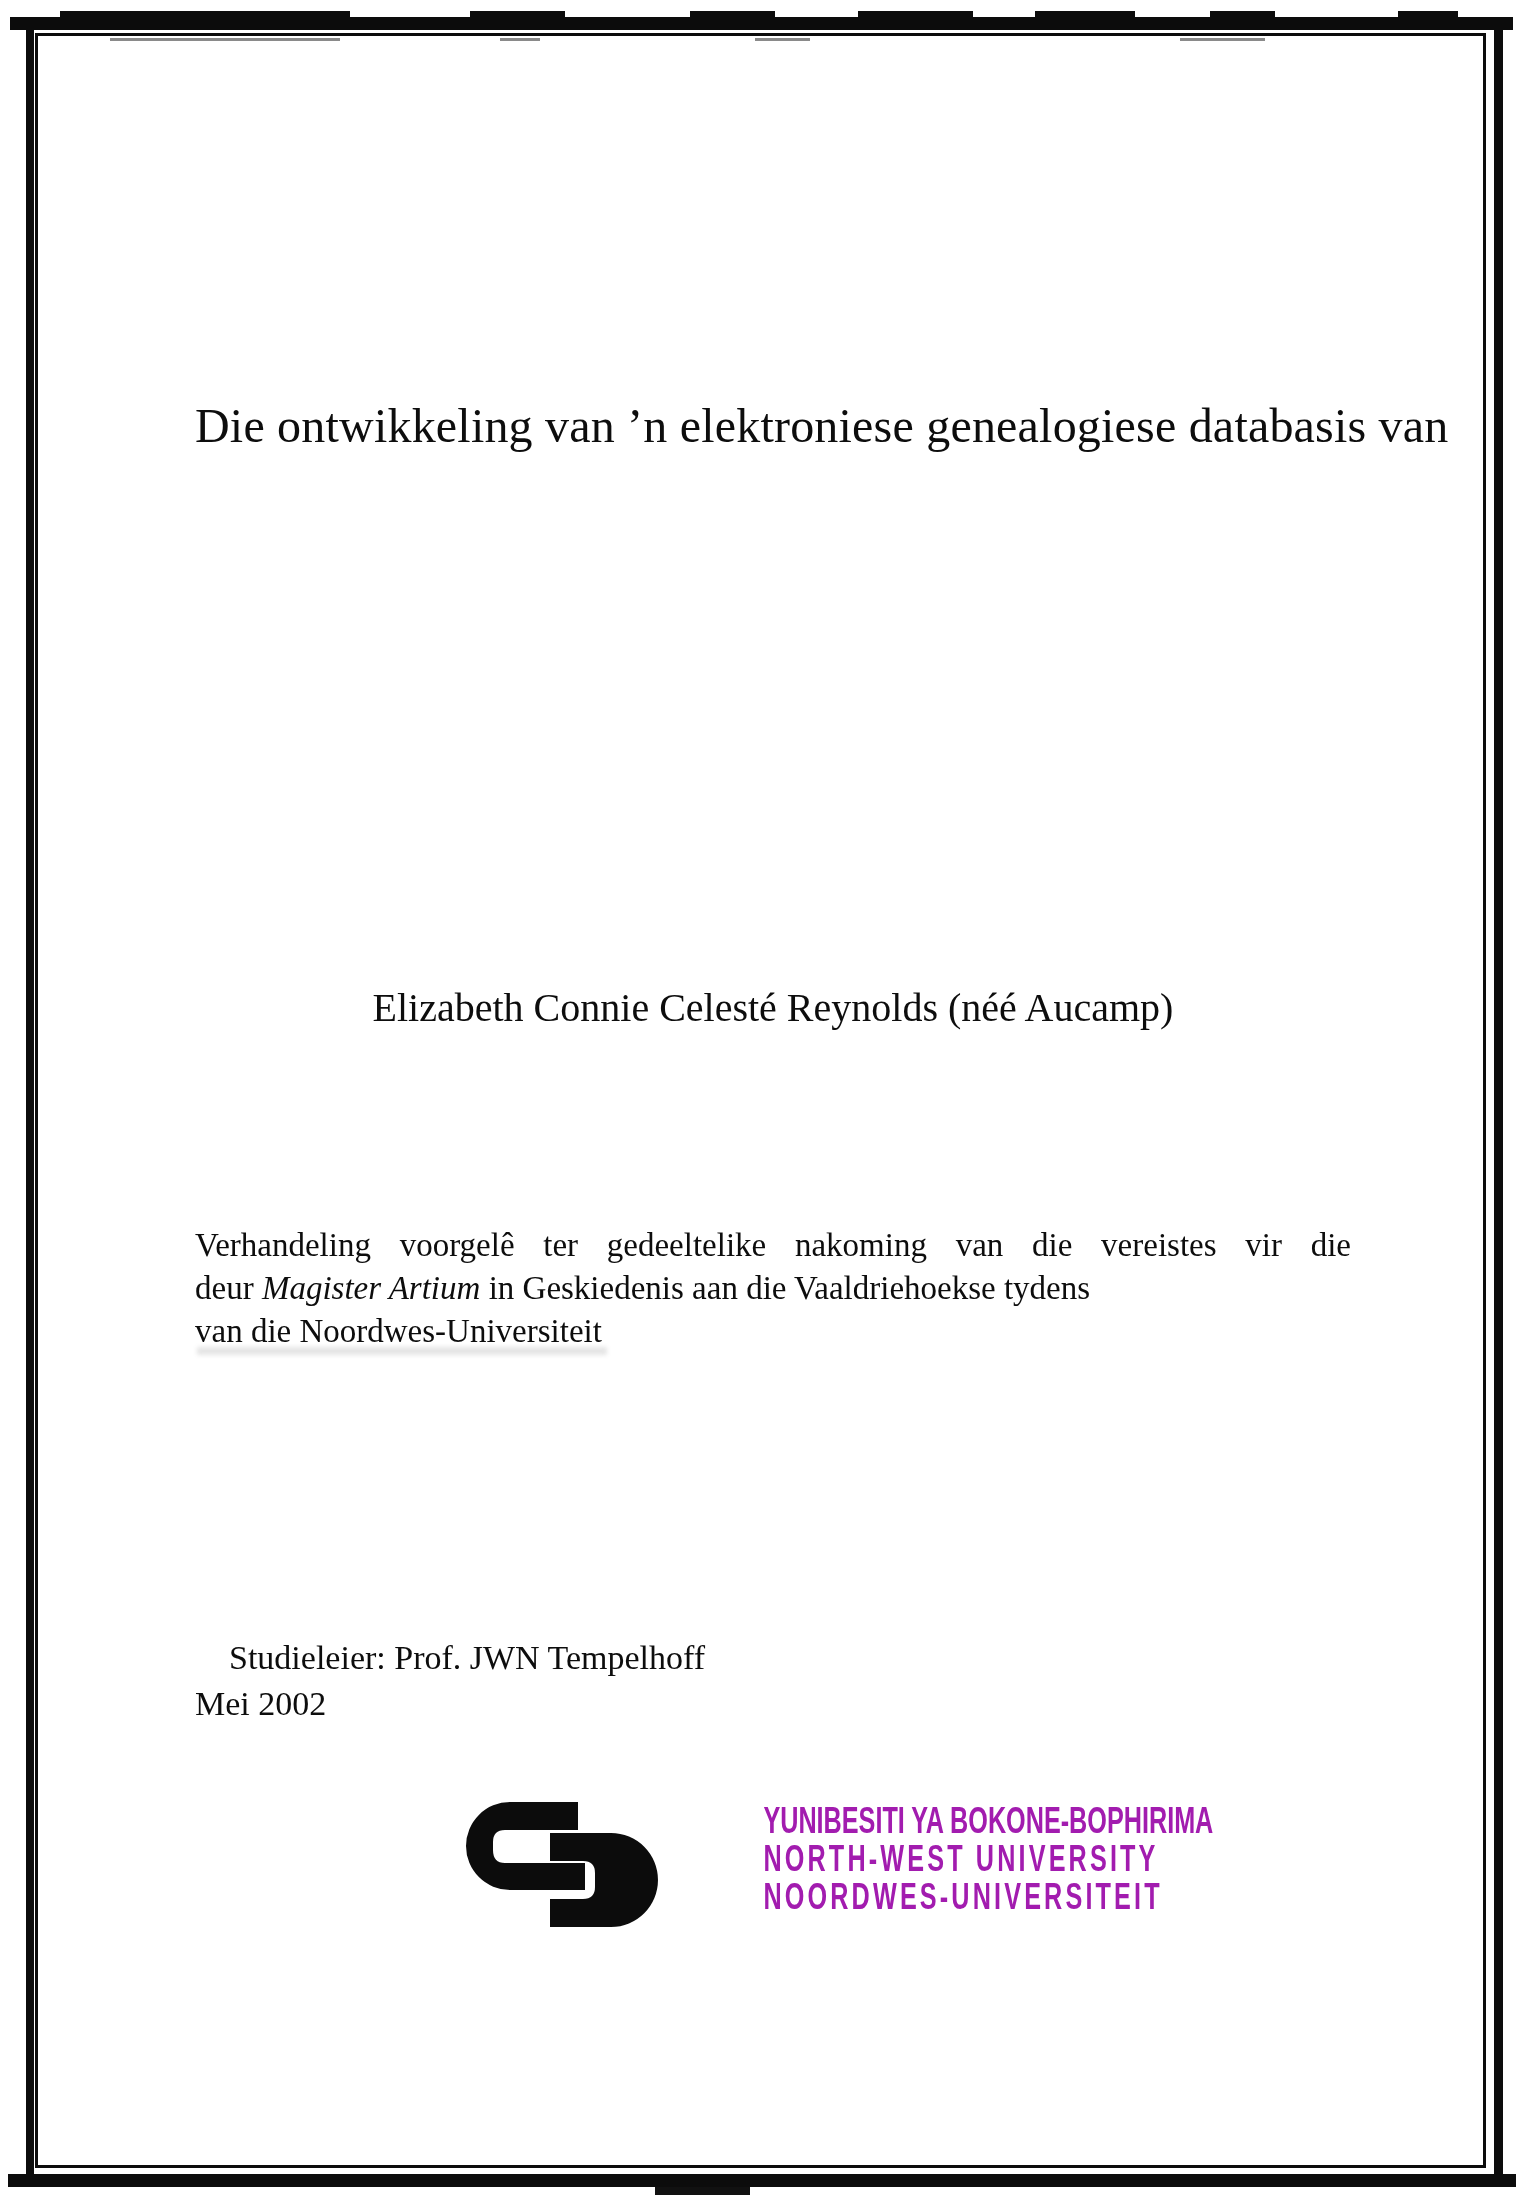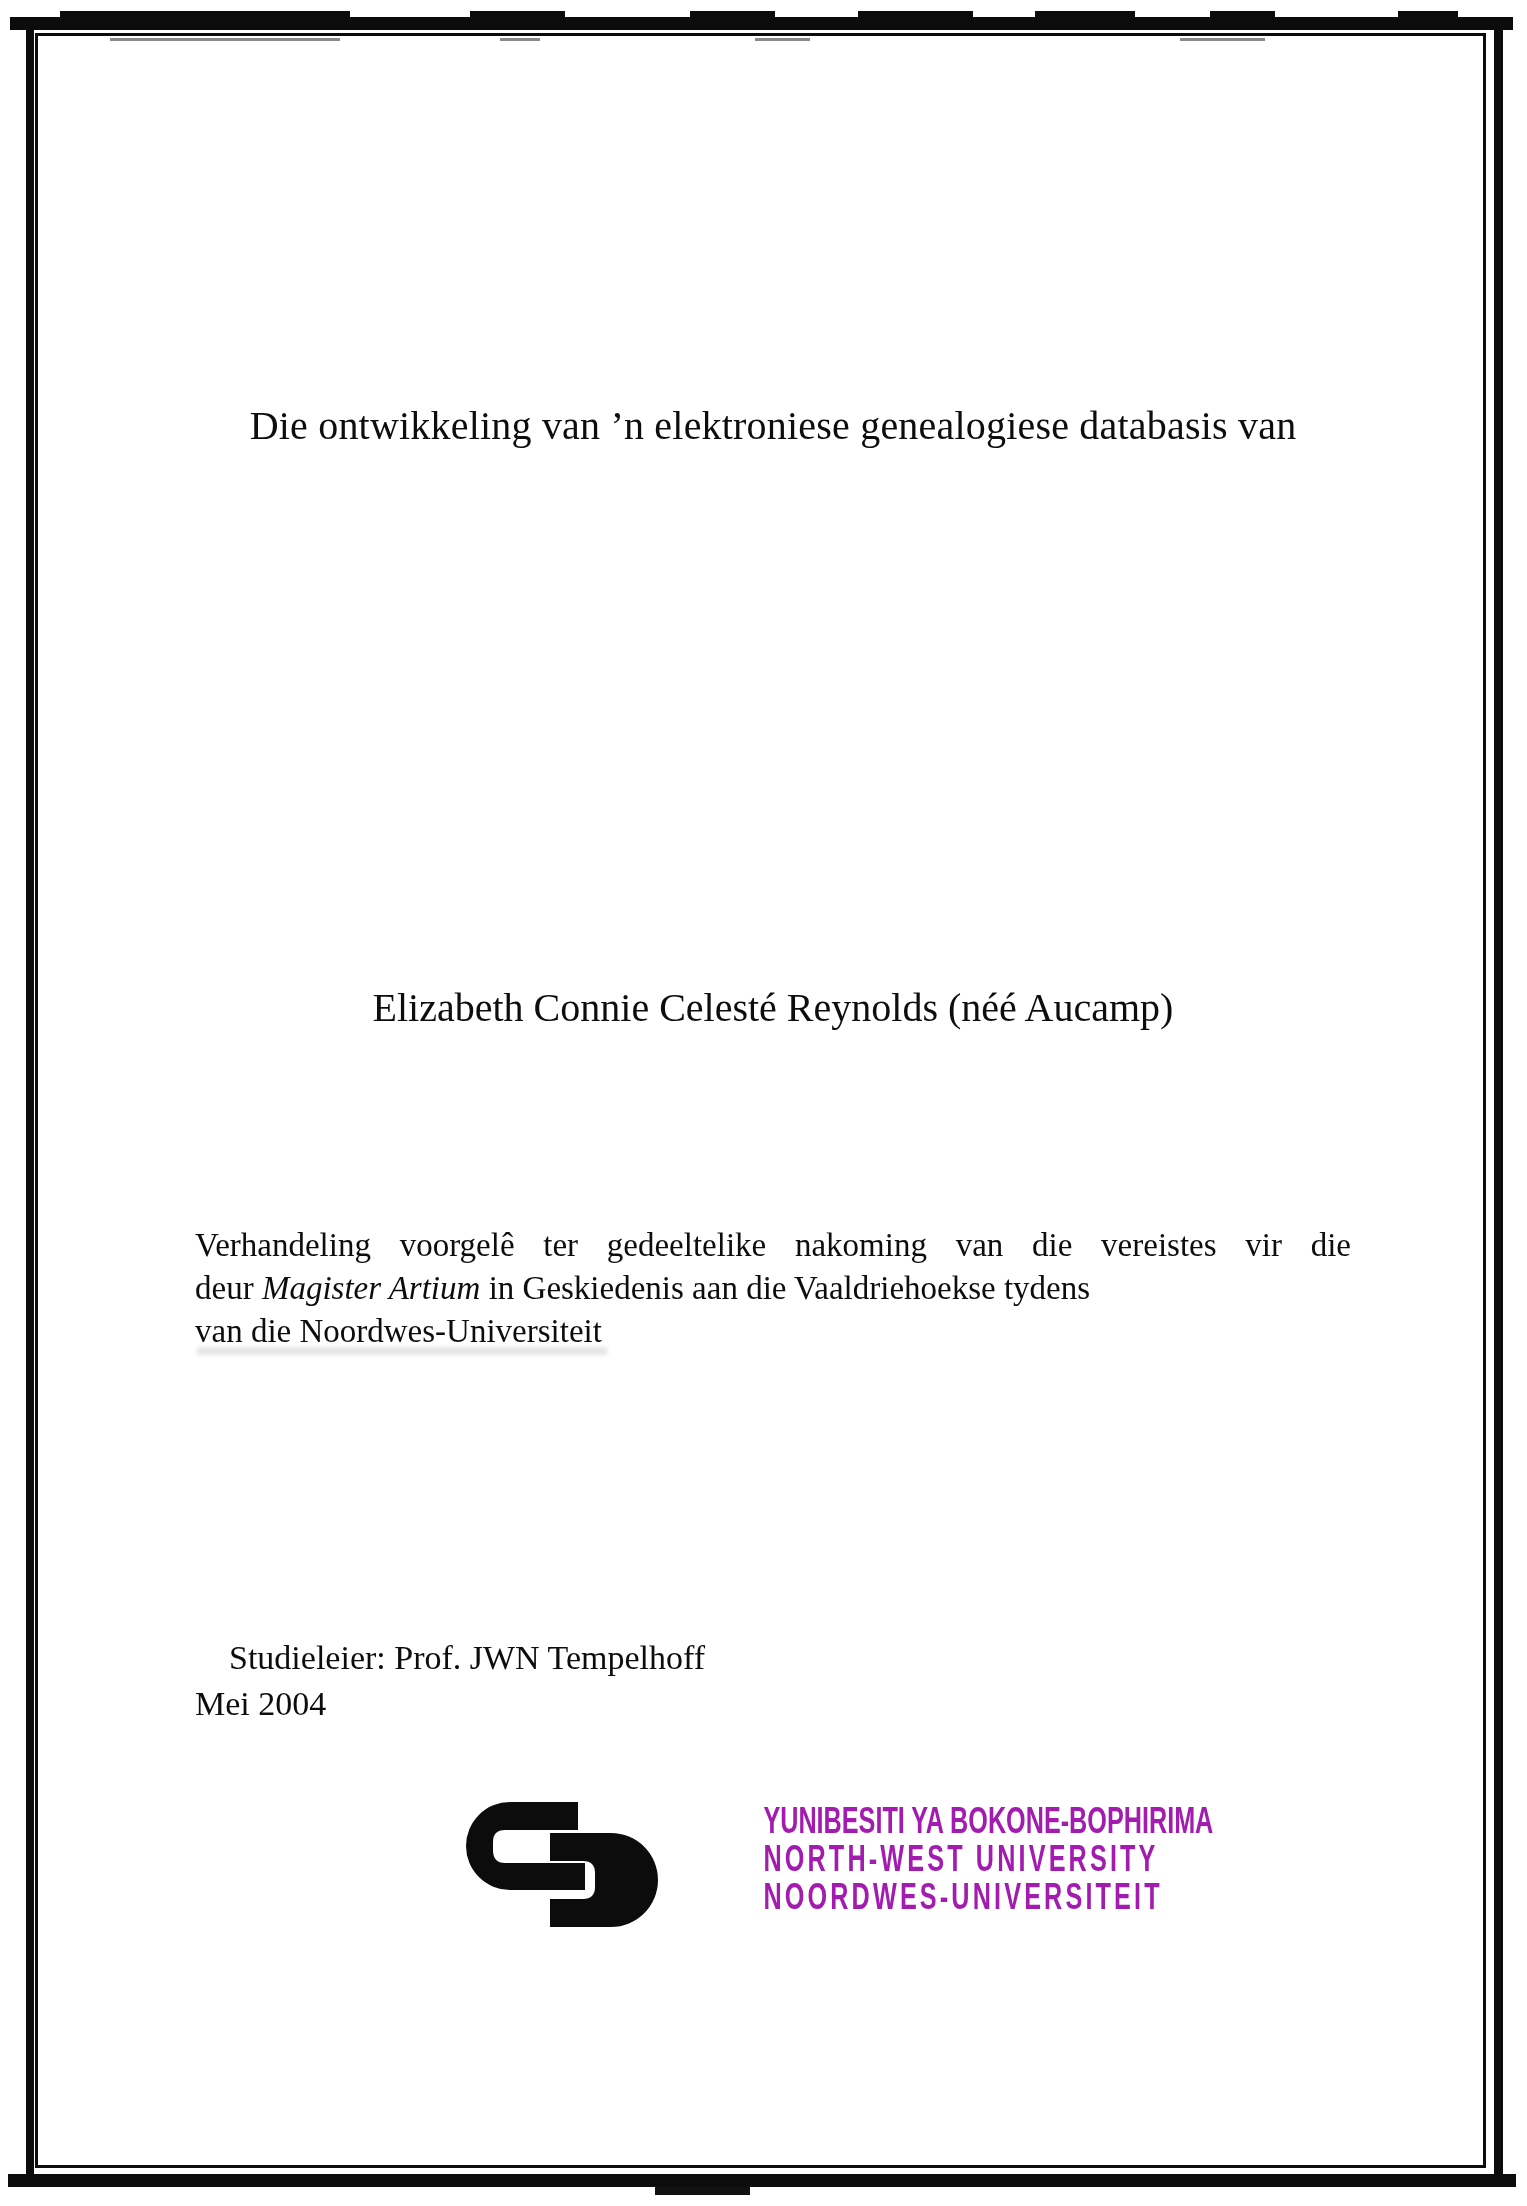--- a/index.html
+++ b/index.html
@@ -40,21 +40,21 @@
     left: 197px; top: 1347px; width: 410px; height: 8px;
     background: #8a8a8a; opacity: 0.22; filter: blur(2px);
   }
 
   
   .centered-block {
     left: 195px; width: 1156px;
     text-align: center;
   }
   .title-line {
-    font-size: 40px;
+    font-size: 48px;
     line-height: 50px;
     letter-spacing: 0.2px;
     white-space: nowrap;
   }
   .title-1 { top: 401px; }
   .title-2 { top: 486px; }
   .byline {
     top: 806px;
     font-size: 34px;
     line-height: 40px;
@@ -132,21 +132,21 @@
 
   <div class="abs centered-block author">Elizabeth Connie Celesté Reynolds (néé Aucamp)</div>
 
   <div class="abs statement">
     <div class="just">Verhandeling voorgelê ter gedeeltelike nakoming van die vereistes vir die</div>
     <div><span>deur </span><span class="ital">Magister Artium</span><span> in Geskiedenis aan die Vaaldriehoekse tydens</span></div>
     <div>van die Noordwes-Universiteit</div>
   </div>
 
   <div class="abs supervisor-line sup-1">Studieleier: Prof. JWN Tempelhoff</div>
-  <div class="abs supervisor-line sup-2">Mei 2004</div>
+  <div class="abs supervisor-line sup-2">Mei 2002</div>
 
   <div class="abs logo-mark">
     <svg width="193" height="125" viewBox="0 0 193 125" xmlns="http://www.w3.org/2000/svg">
       <path fill="#0c0c0c" d="M113,0 L45,0 A44,44 0 0 0 45,88 L120,88 L120,61 L40,61
                Q28,61 28,48 L28,40 Q28,28 40,28 L113,28 Z"></path>
       <path fill="#0c0c0c" d="M85,31 L146,31 A47,47 0 0 1 146,125 L85,125 L85,97 L118,97
                Q130,97 130,85 L130,71 Q130,59 118,59 L85,59 Z"></path>
     </svg>
   </div>
   <div class="abs logo-text">

